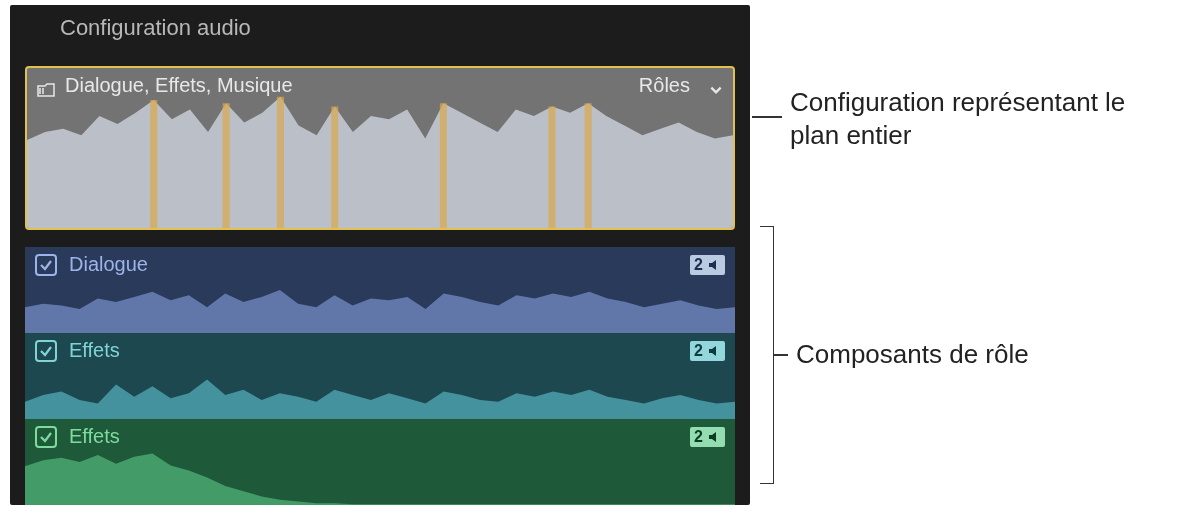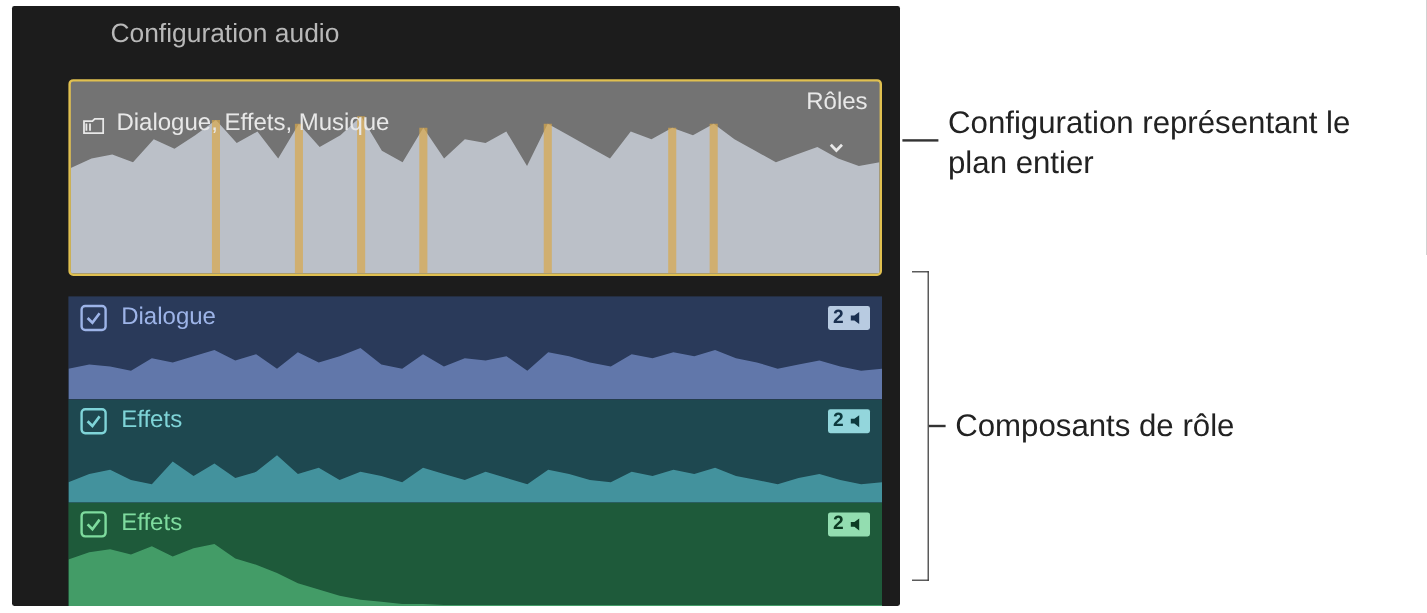--- a/index.html
+++ b/index.html
@@ -11,21 +11,20 @@
       position: relative;
     }
     .panel {
       position: absolute;
       left: 10px;
       top: 5px;
       width: 740px;
       height: 500px;
       background: #1c1c1c;
       border-radius: 2px;
-      padding-left: 32px;
     }
     .section-title {
       color: #b8b8b8;
       font-size: 22px;
       font-weight: 400;
       padding: 10px 0 8px 50px;
     }
     .master-waveform {
       margin: 17px 15px;
       border: 2px solid #e0c050;
@@ -48,24 +47,23 @@
       font-size: 20px;
     }
     .master-header .clip-icon {
       width: 18px;
       height: 14px;
       display: inline-block;
     }
     .roles-dropdown {
       margin-left: auto;
       display: flex;
-      align-items: center;
+      align-items: flex-end;
       gap: 19px;
       cursor: pointer;
-      flex-direction: column;
     }
     .chev {
       width: 14px;
       height: 14px;
     }
     .wave-svg {
       position: absolute;
       left: 0; right: 0; bottom: 0;
       width: 100%;
       height: 100%;

